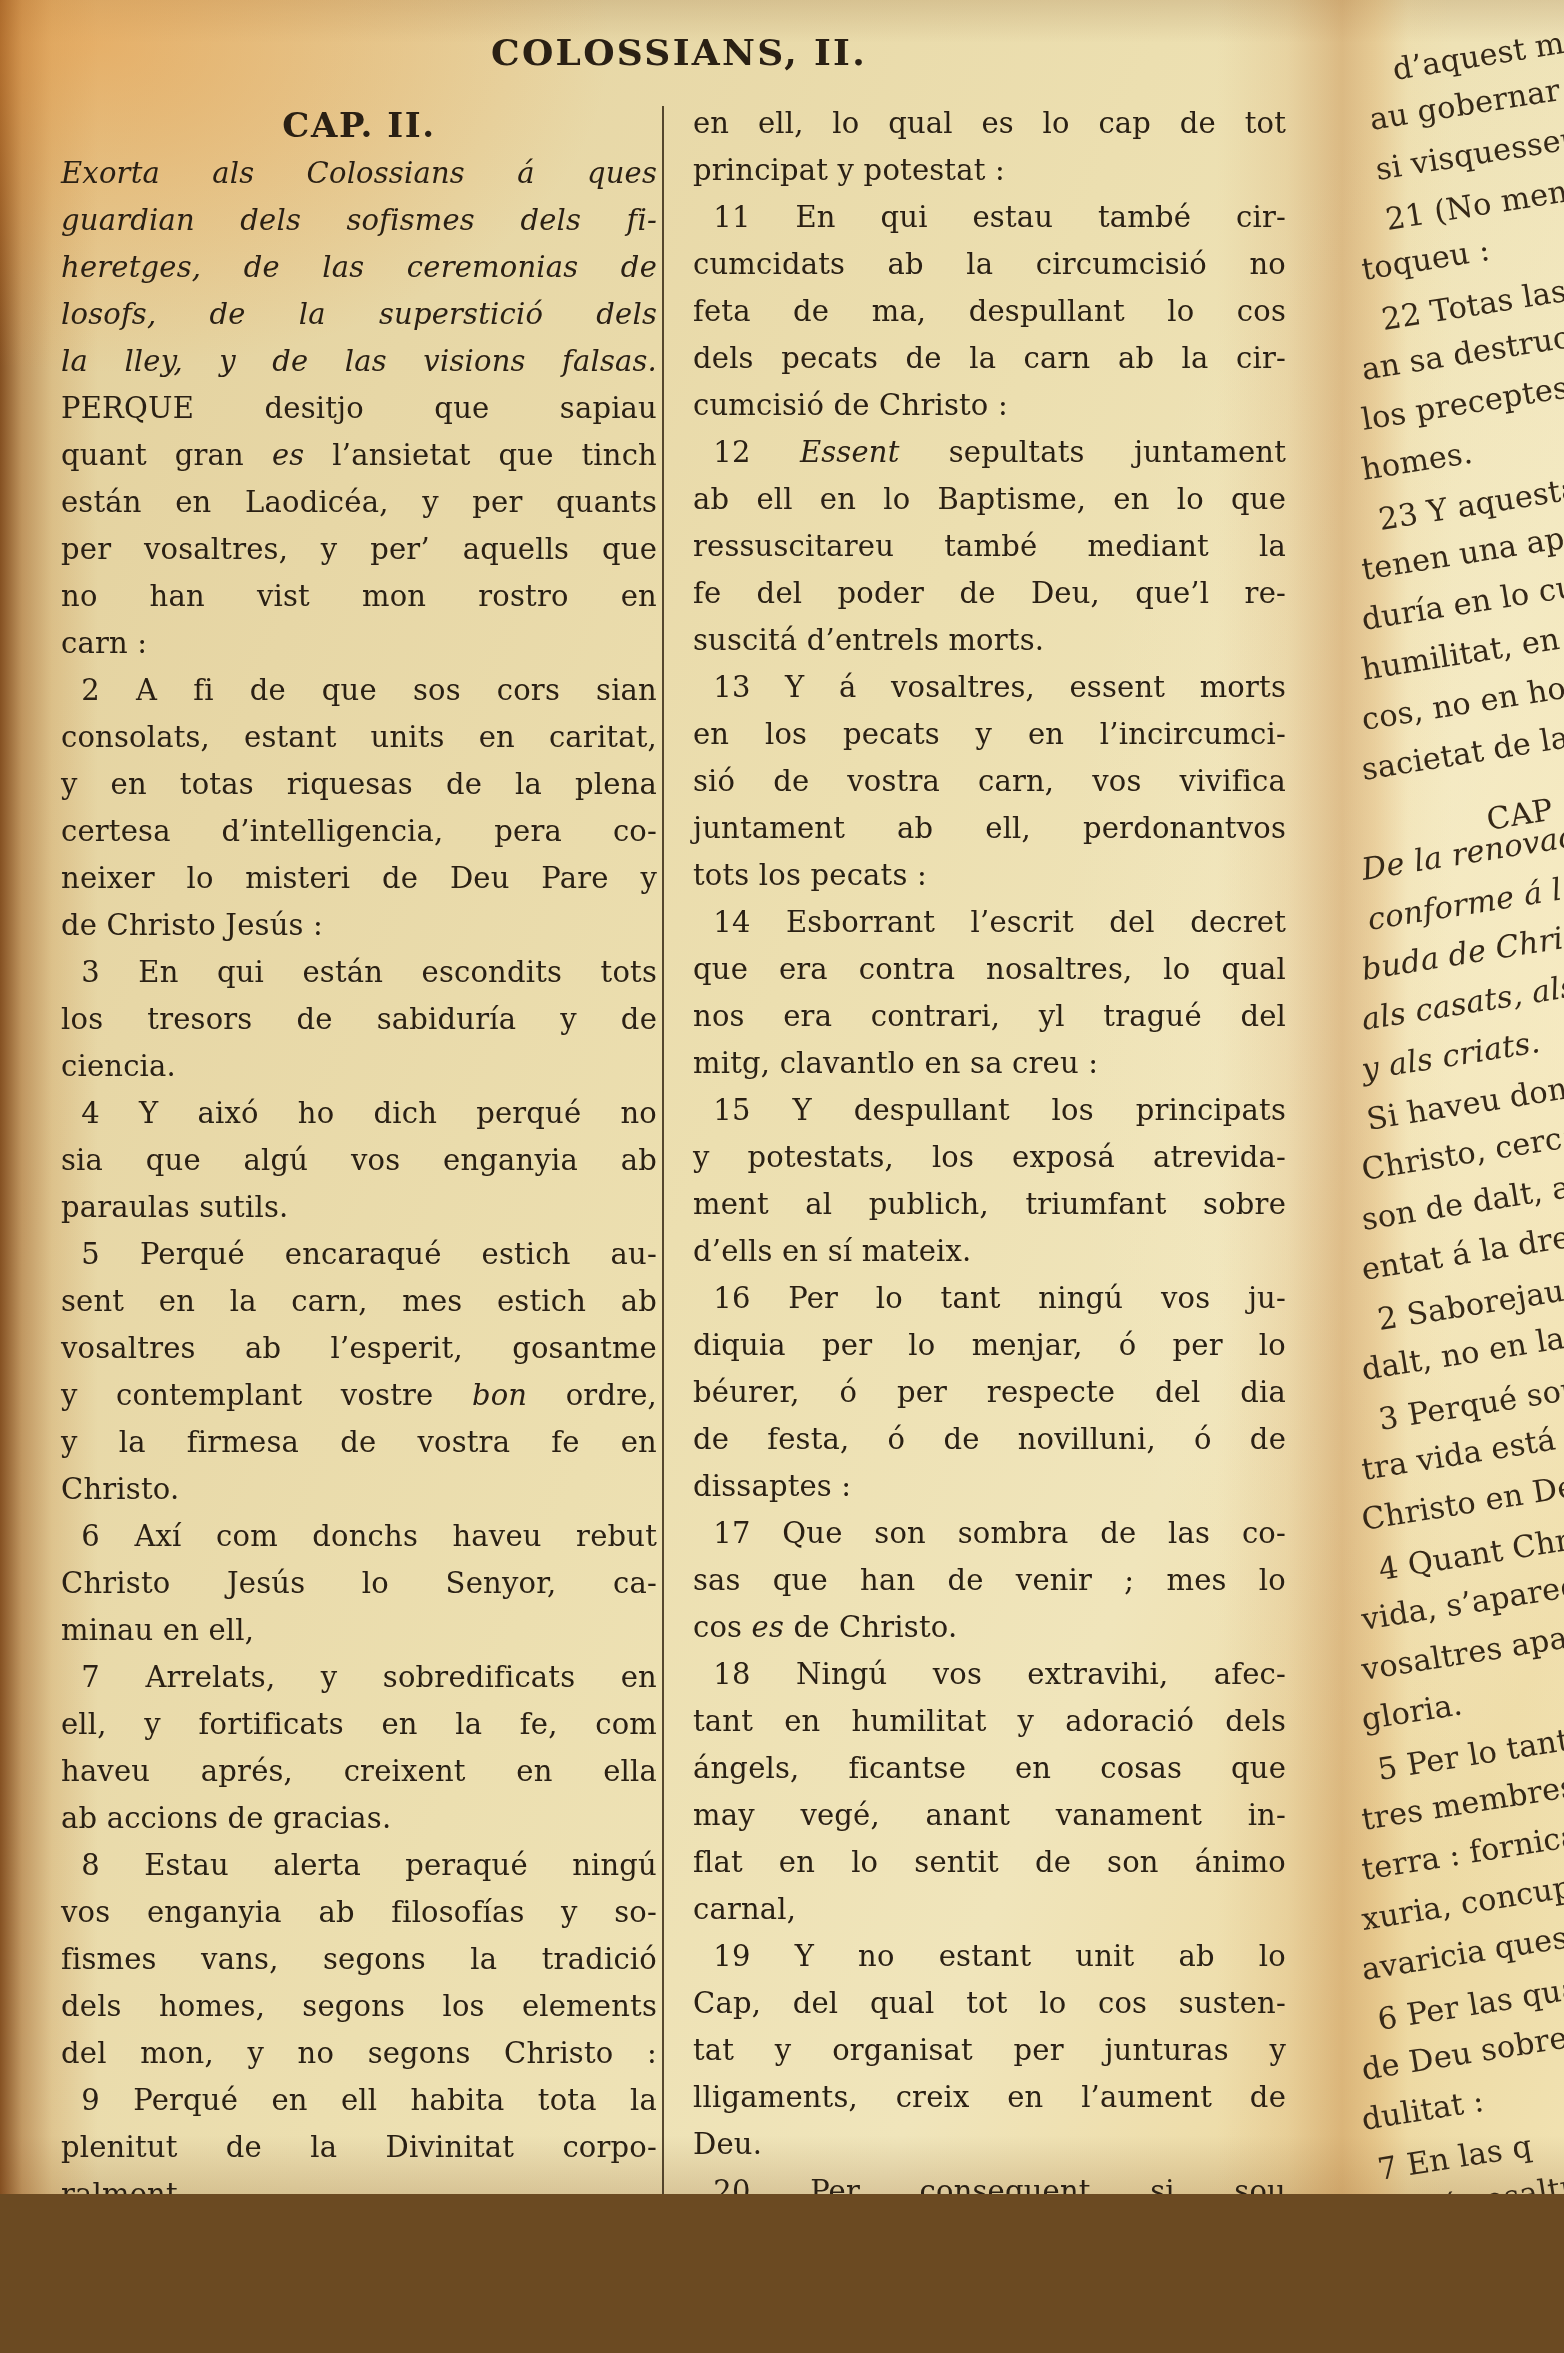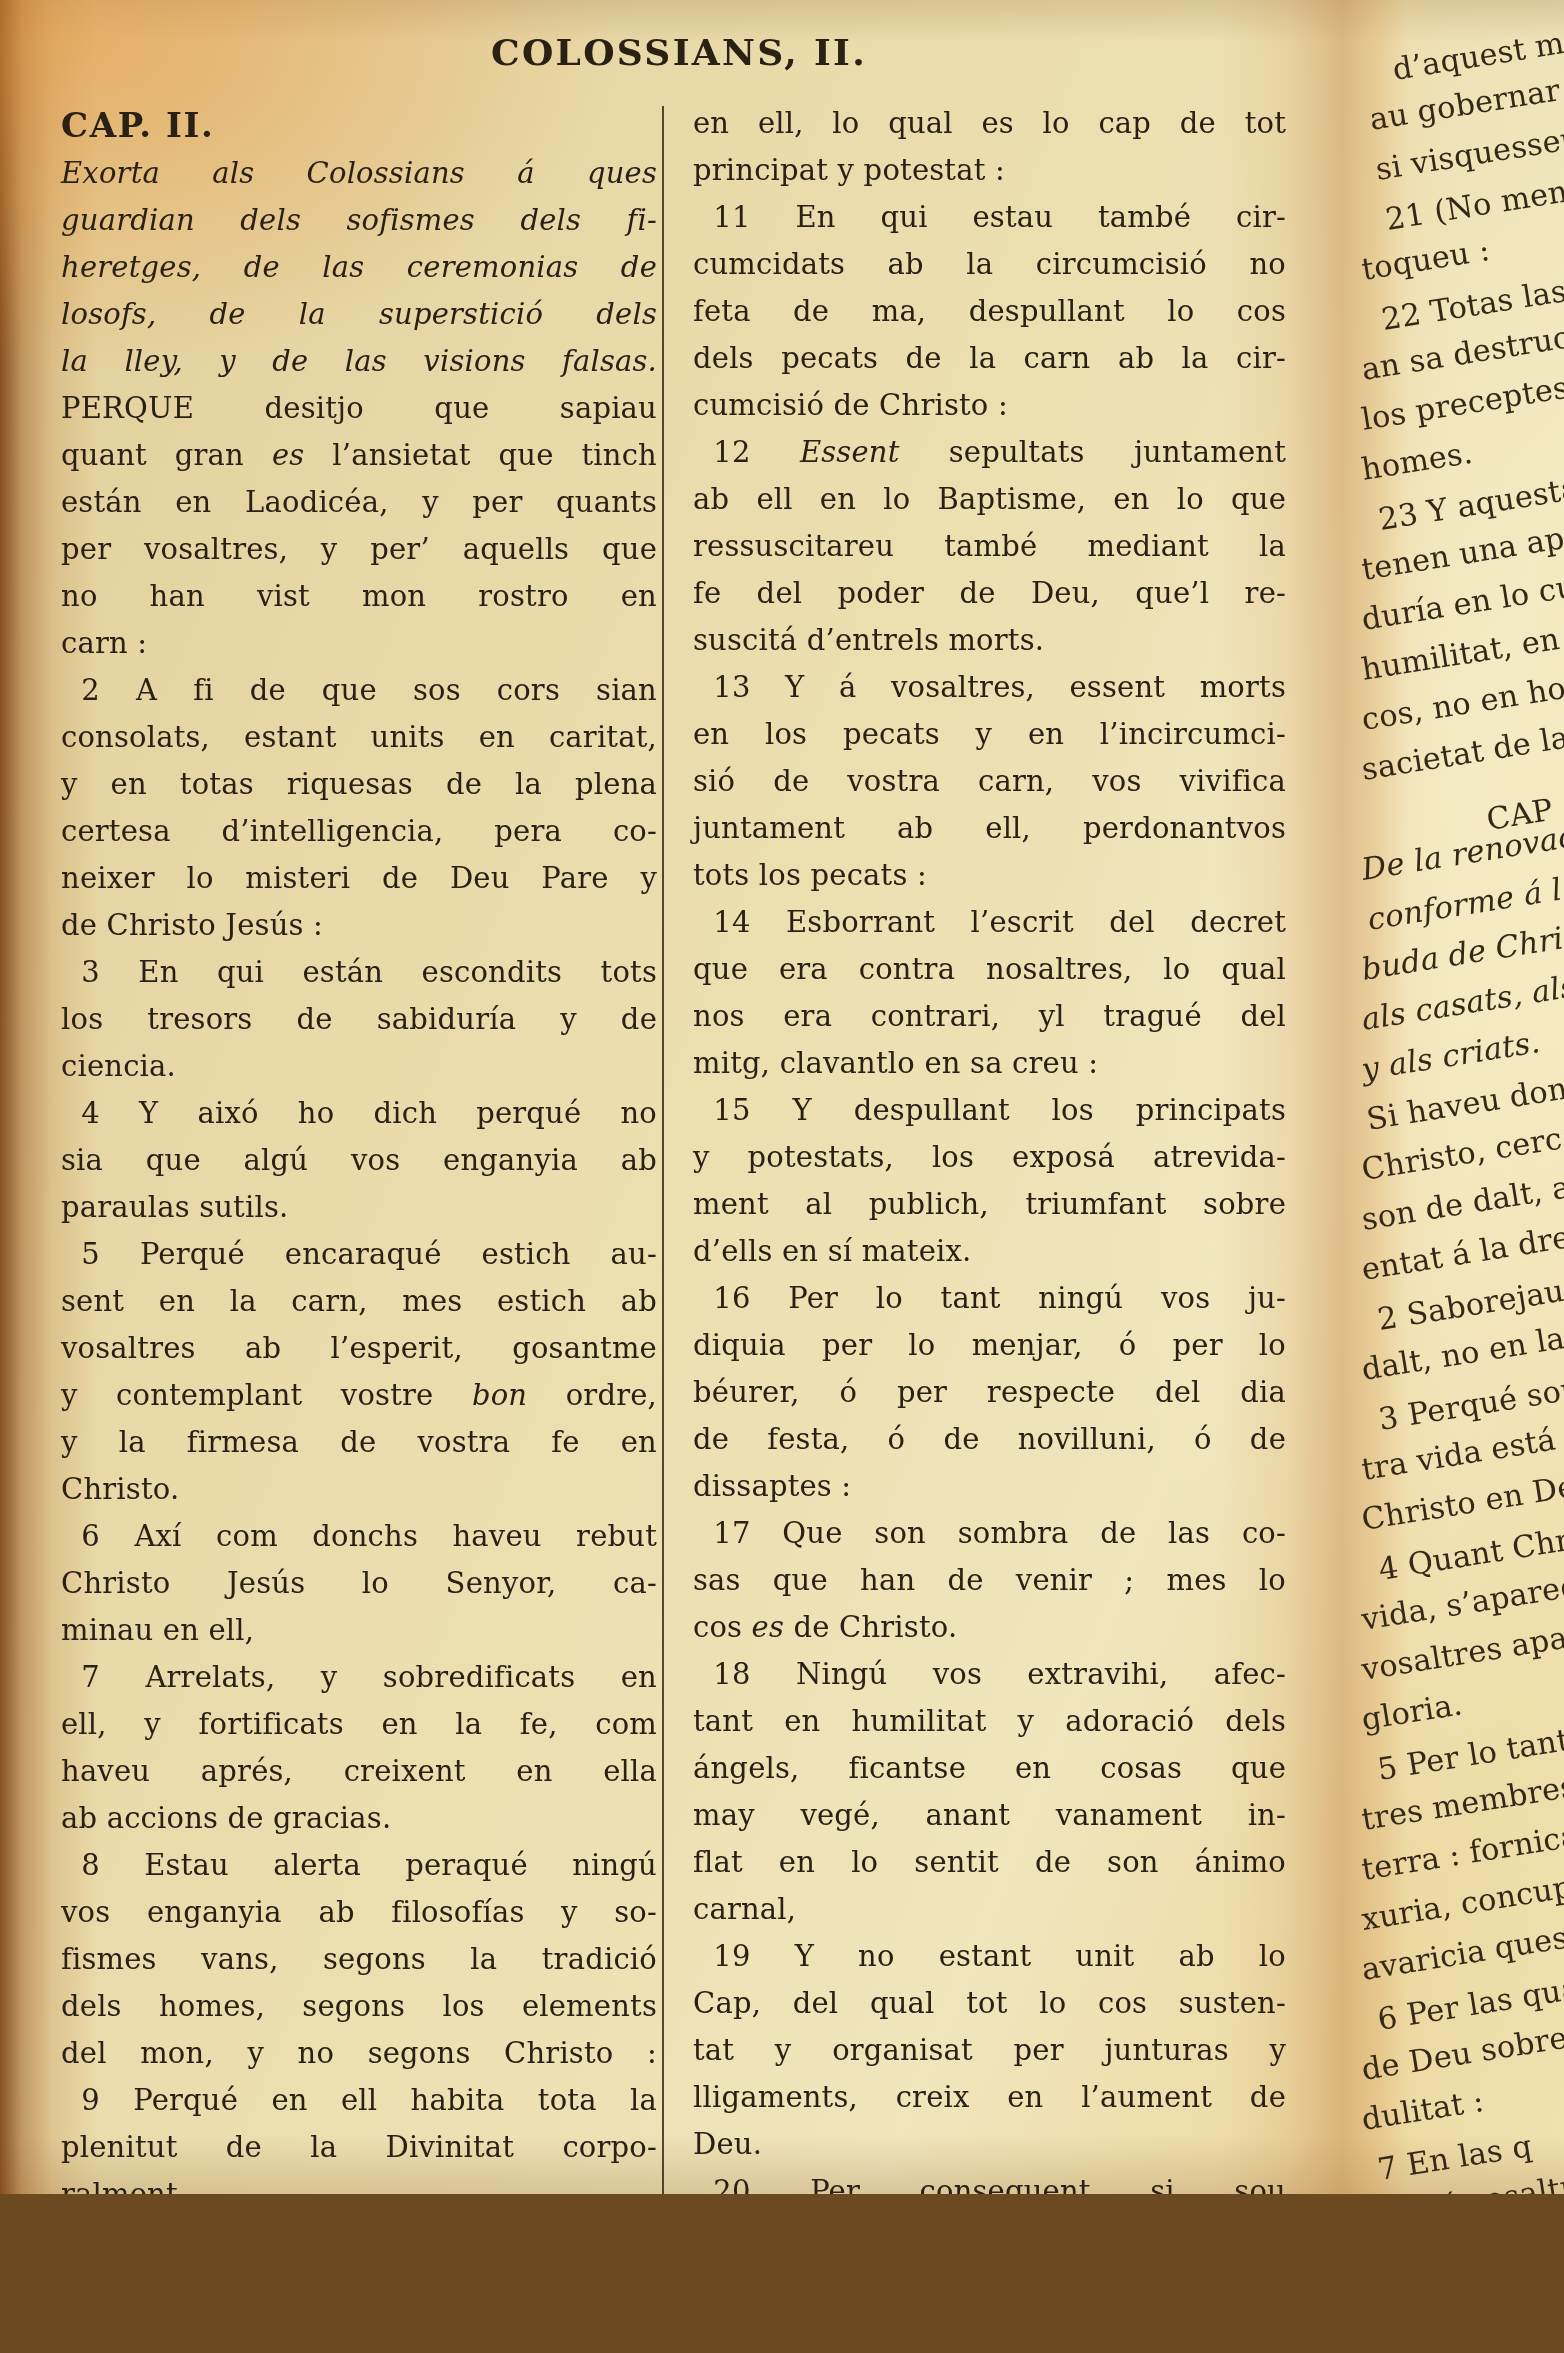--- a/index.html
+++ b/index.html
@@ -21,21 +21,21 @@
   }
   .running-head{
     position:absolute;top:31px;left:61px;width:1236px;
     text-align:center;font-size:36px;font-weight:bold;
     letter-spacing:2.3px;white-space:nowrap;
   }
   .col{position:absolute;top:100px;}
   .col-left{left:61px;width:596px;}
   .col-mid{left:693px;width:593px;}
   .chapter-heading{
-    height:50px;line-height:50px;text-align:left;
+    height:50px;line-height:50px;text-align:center;
     font-size:34px;font-weight:bold;letter-spacing:1.6px;
   }
   .line{
     height:47px;line-height:47px;font-size:29px;letter-spacing:0.2px;
     text-align:left;white-space:normal;overflow:visible;
   }
   .line.j{text-align:justify;text-align-last:justify;}
   .line.ind{text-indent:20.3px;}
   .it{font-style:italic;}
   .divider{

